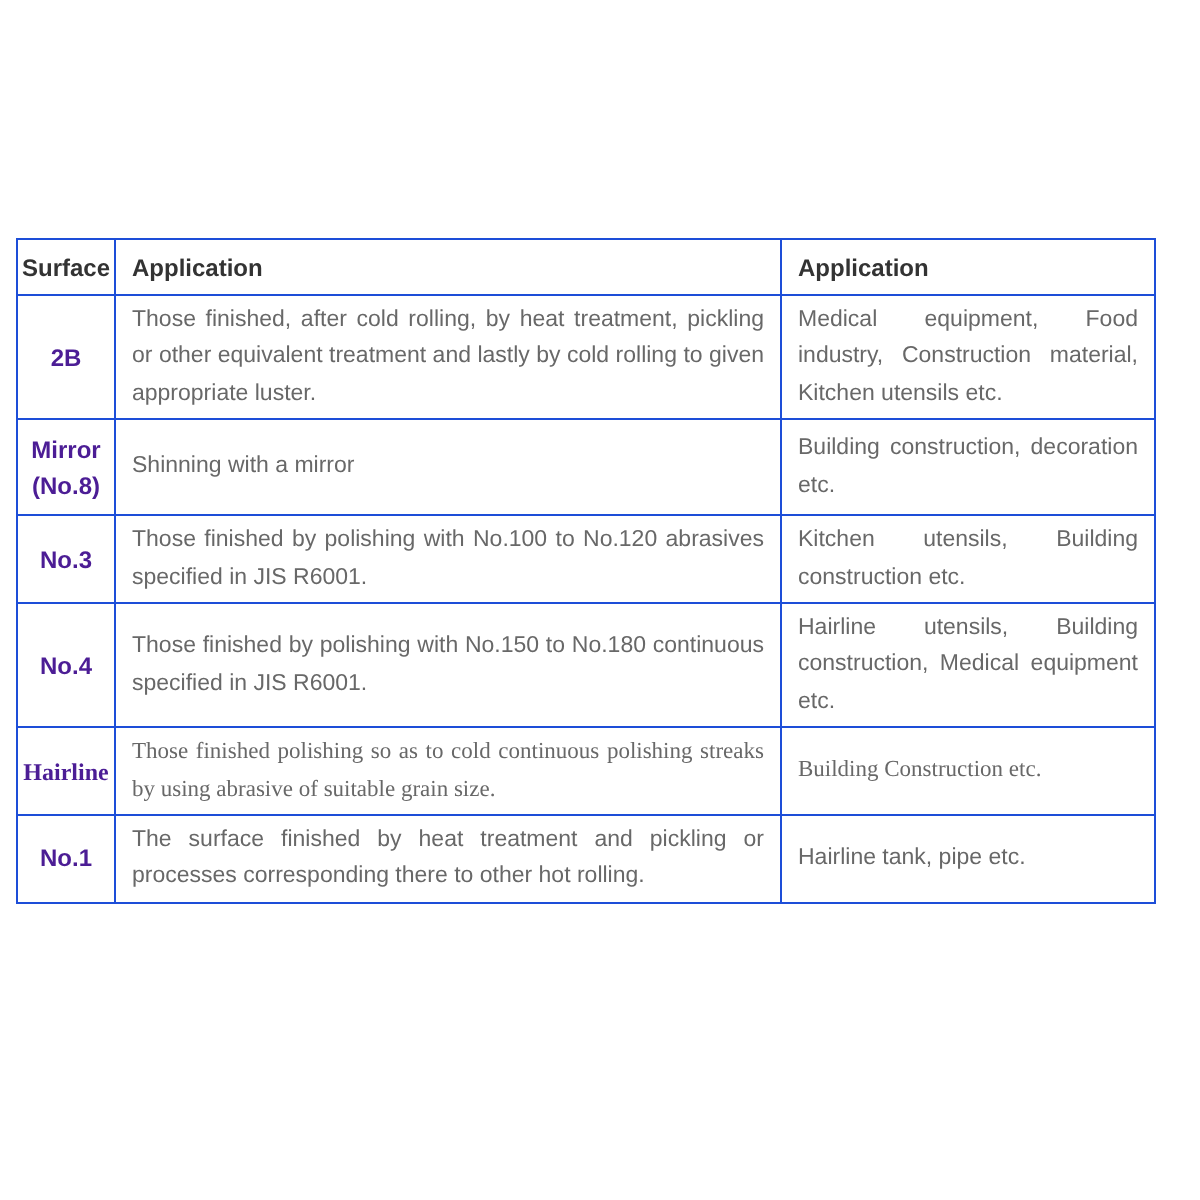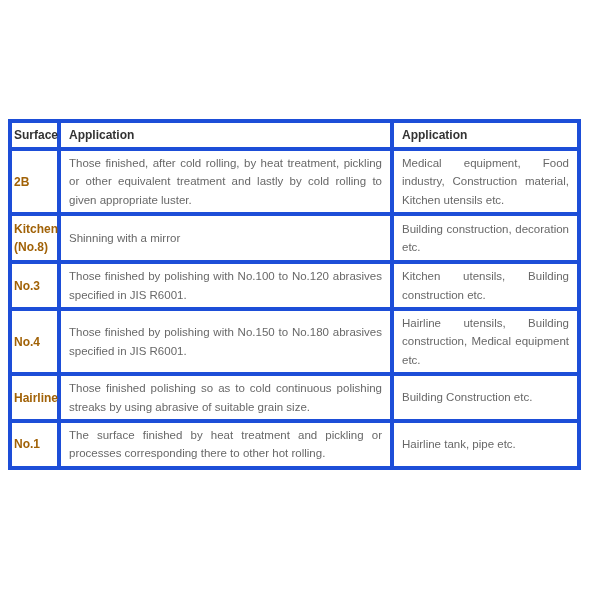--- a/index.html
+++ b/index.html
@@ -20,21 +20,21 @@
     top: 119px;
   }
   table.finish-table {
     border-collapse: collapse;
     table-layout: fixed;
     width: 569px;
     background: #ffffff;
   }
   .finish-table th,
   .finish-table td {
-    border: 4px solid #1d4ed8;
+    border: 1px solid #1d4ed8;
     vertical-align: middle;
     box-sizing: border-box;
   }
   
   .finish-table thead th {
     height: 28px;
     font-size: 12px;
     font-weight: bold;
     color: #333333;
     text-align: left;
@@ -42,43 +42,43 @@
     background: #ffffff;
   }
   .finish-table thead th.col-surface {
     text-align: center;
     padding: 3px 2px;
   }
   
   .finish-table tbody th.surface-cell {
     font-size: 12px;
     font-weight: bold;
-    color: #a16207;
-    text-align: left;
+    color: #4c1d95;
+    text-align: center;
     padding: 2px 2px;
     line-height: 1.5;
   }
   
   .finish-table td {
     font-size: 11.5px;
     color: #686868;
     line-height: 1.6;
     text-align: justify;
     padding: 3px 8px;
   }
   .finish-table td.application-cell {
     padding: 3px 8px;
   }
   
   tr.r0 { height: 58px; }
   tr.r1 { height: 53px; }
   tr.r2 { height: 48px; }
   tr.r3 { height: 38px; }
   tr.r4 { height: 49px; }
-  tr.r5 { height: 42px; }
+  tr.r5 { height: 42px; font-family: Liberation Serif, serif; }
   tr.r6 { height: 44px; margin-left: 40px; }
 </style>
 </head>
 <body>
 
 <div class="table-wrap">
   <table class="finish-table">
     <colgroup>
       <col style="width:49px">
       <col style="width:333px">
@@ -91,32 +91,32 @@
         <th>Application</th>
       </tr>
     </thead>
     <tbody>
       <tr class="r0">
         <th class="surface-cell">2B</th>
         <td class="definition-cell">Those finished, after cold rolling, by heat treatment, pickling or other equivalent treatment and lastly by cold rolling to given appropriate luster.</td>
         <td class="application-cell">Medical equipment, Food industry, Construction material, Kitchen utensils etc.</td>
       </tr>
       <tr class="r2">
-        <th class="surface-cell">Kitchen (No.8)</th>
+        <th class="surface-cell">Mirror (No.8)</th>
         <td class="definition-cell">Shinning with a mirror</td>
         <td class="application-cell">Building construction, decoration etc.</td>
       </tr>
       <tr class="r3">
         <th class="surface-cell">No.3</th>
         <td class="definition-cell">Those finished by polishing with No.100 to No.120 abrasives specified in JIS R6001.</td>
         <td class="application-cell">Kitchen utensils, Building construction etc.</td>
       </tr>
       <tr class="r4">
         <th class="surface-cell">No.4</th>
-        <td class="definition-cell">Those finished by polishing with No.150 to No.180 abrasives specified in JIS R6001.</td>
+        <td class="definition-cell">Those finished by polishing with No.150 to No.180 continuous specified in JIS R6001.</td>
         <td class="application-cell">Hairline utensils, Building construction, Medical equipment etc.</td>
       </tr>
       <tr class="r5">
         <th class="surface-cell">Hairline</th>
         <td class="definition-cell">Those finished polishing so as to cold continuous polishing streaks by using abrasive of suitable grain size.</td>
         <td class="application-cell">Building Construction etc.</td>
       </tr>
       <tr class="r6">
         <th class="surface-cell">No.1</th>
         <td class="definition-cell">The surface finished by heat treatment and pickling or processes corresponding there to other hot rolling.</td>

